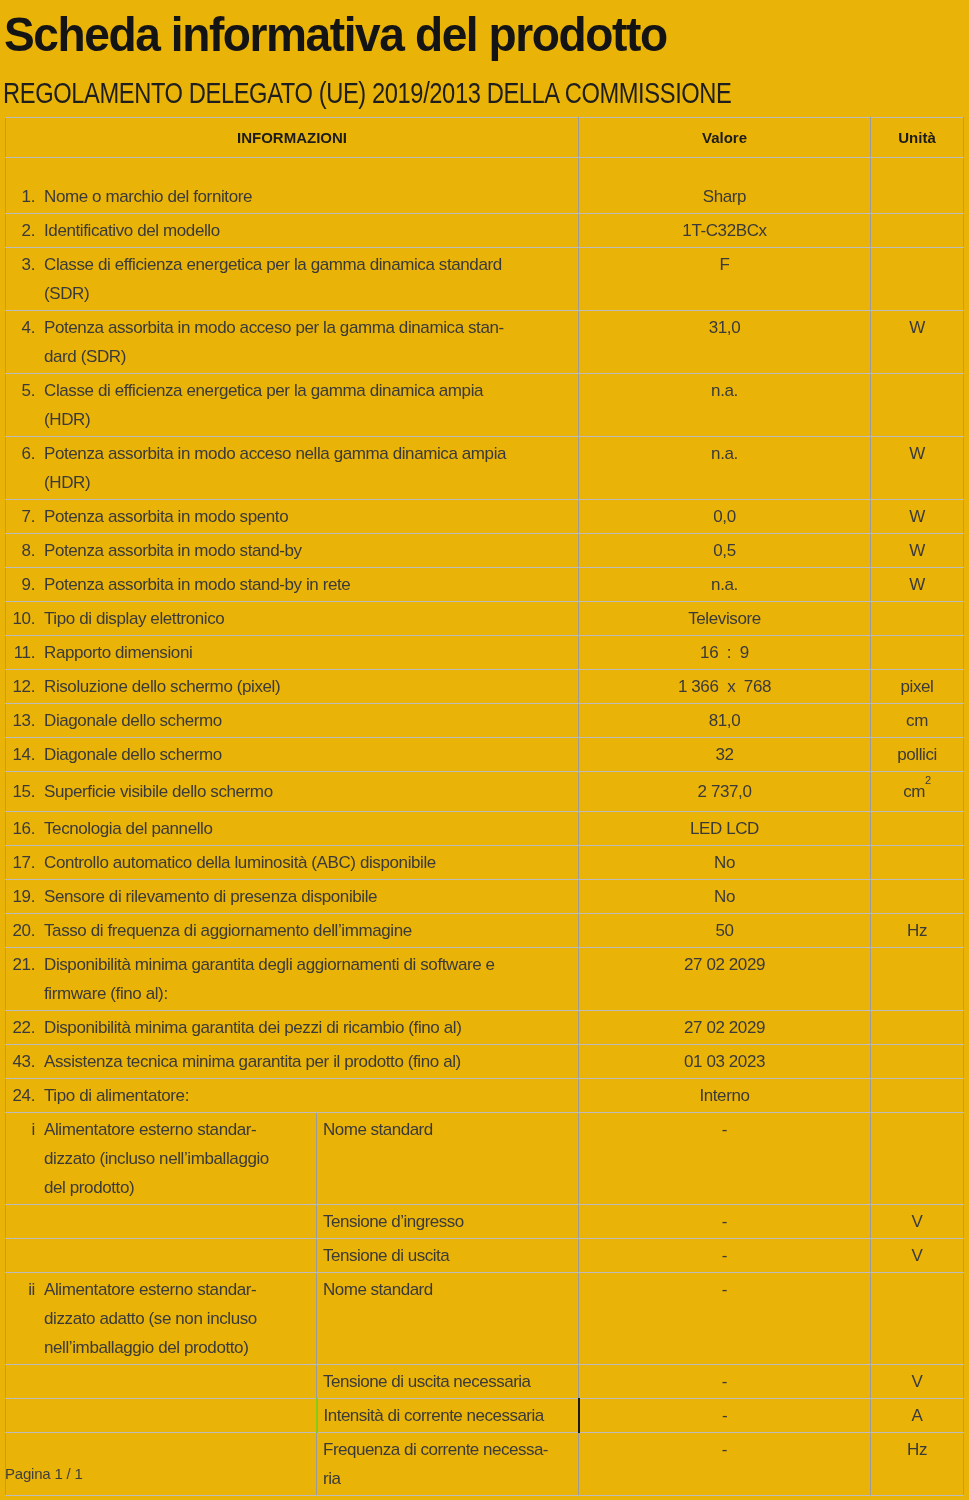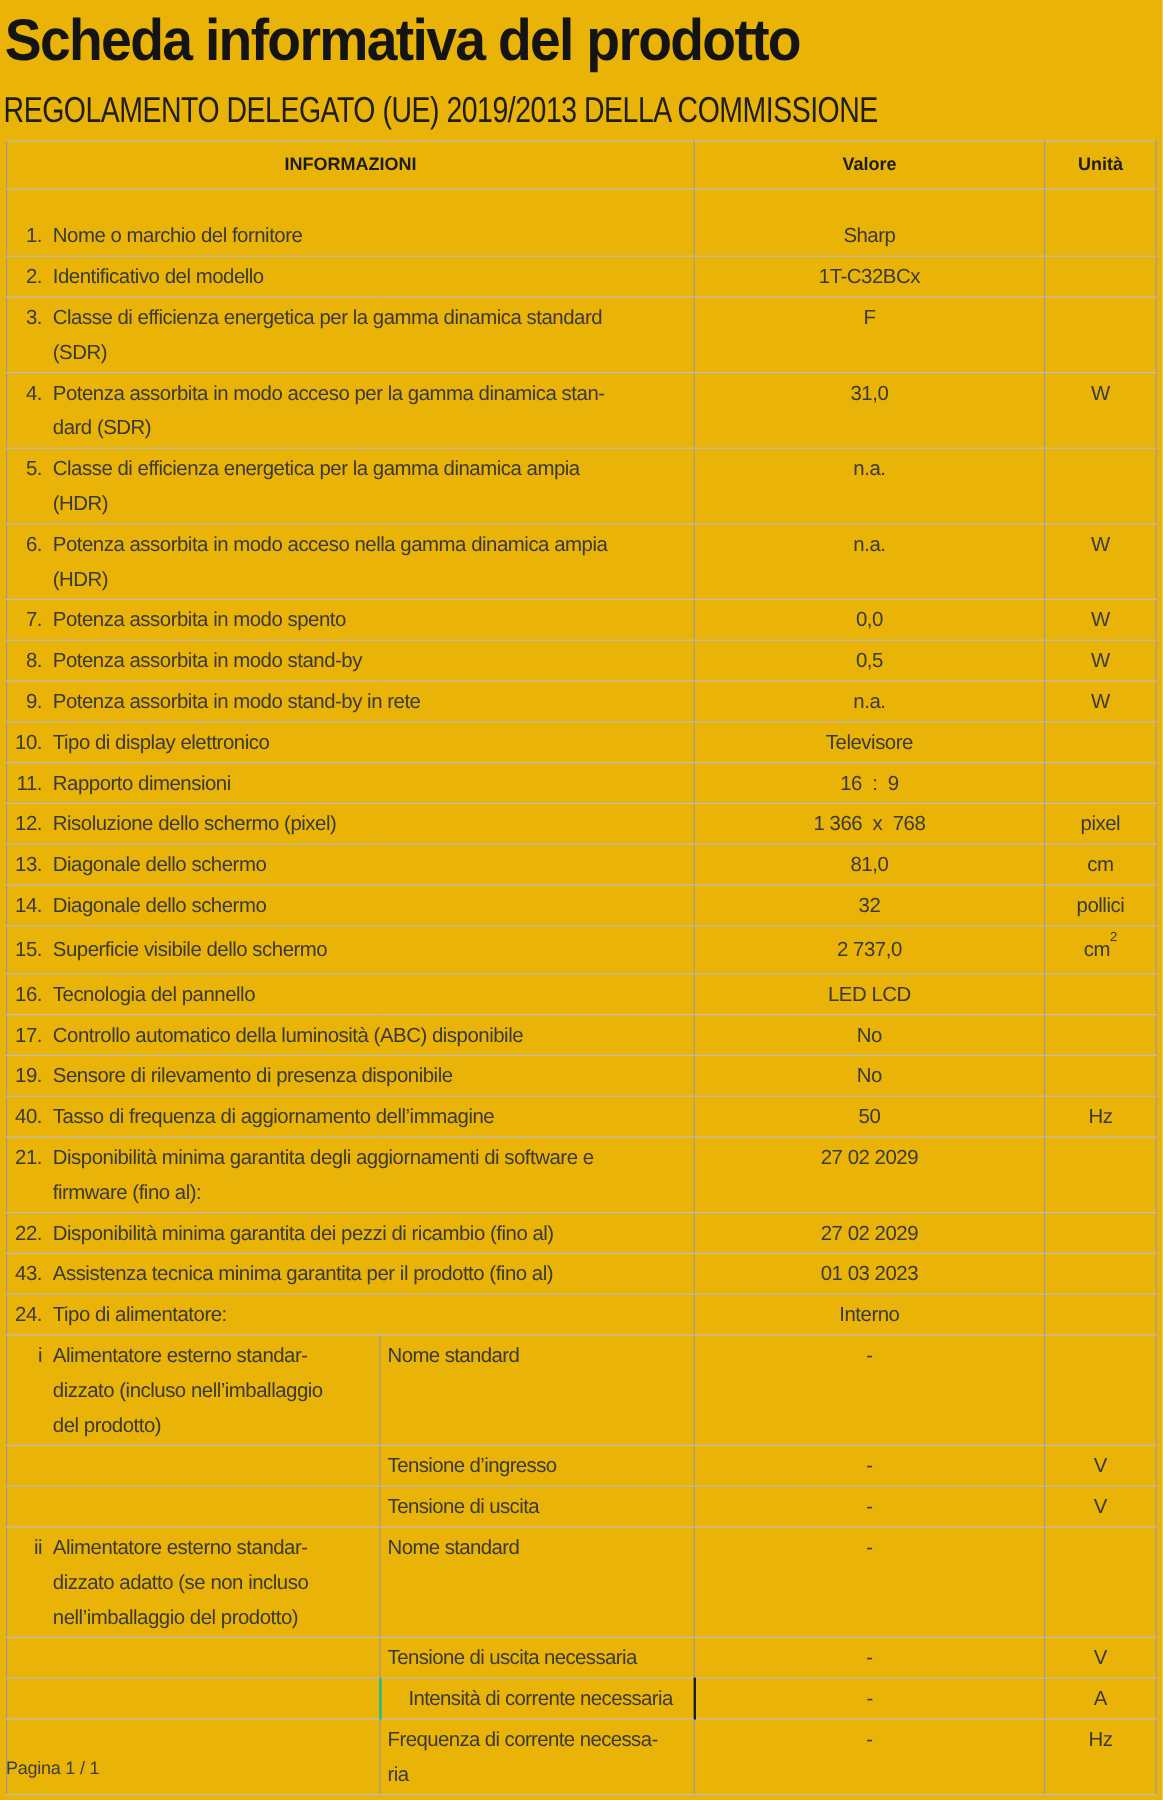--- a/index.html
+++ b/index.html
@@ -64,21 +64,21 @@
   }
   .il { display: flex; align-items: flex-start; }
   .num { flex: 0 0 38px; width: 38px; text-align: right; padding-right: 9px; }
   .lbl { white-space: pre-wrap; flex: 1 1 auto; }
   td.sub-r { padding-left: 6px; letter-spacing: -0.5px; }
   td.cv { text-align: center; white-space: pre-wrap; }
   td.cu { text-align: center; }
   td.cu sup { font-size: 11px; line-height: 1; position: relative; top: -6px; }
   tr.r-first td { padding-top: 24px; }
   tr.r-cm2 td { padding-top: 5px; padding-bottom: 5px; }
-  td.hl { border-left: 2px solid #14b8a6; border-right: 2px solid #1a1a1a; text-align: center; }
+  td.hl { border-left: 2px solid #84cc16; border-right: 2px solid #1a1a1a; }
   .footer {
     position: absolute;
     left: 5px;
     bottom: 18px;
     font-size: 15px;
     color: #3f3f3f;
     letter-spacing: -0.2px;
   }
 </style>
 </head>
@@ -284,21 +284,21 @@
               <span class="num">19.</span>
               <span class="lbl">Sensore di rilevamento di presenza disponibile</span>
             </div>
           </td>
         <td class="cv">No</td>
         <td class="cu"><span></span></td>
       </tr>
       <tr>
         <td class="ci" colspan="2">
             <div class="il">
-              <span class="num">40.</span>
+              <span class="num">20.</span>
               <span class="lbl">Tasso di frequenza di aggiornamento dell’immagine</span>
             </div>
           </td>
         <td class="cv">50</td>
         <td class="cu"><span>Hz</span></td>
       </tr>
       <tr>
         <td class="ci" colspan="2">
             <div class="il">
               <span class="num">21.</span>

